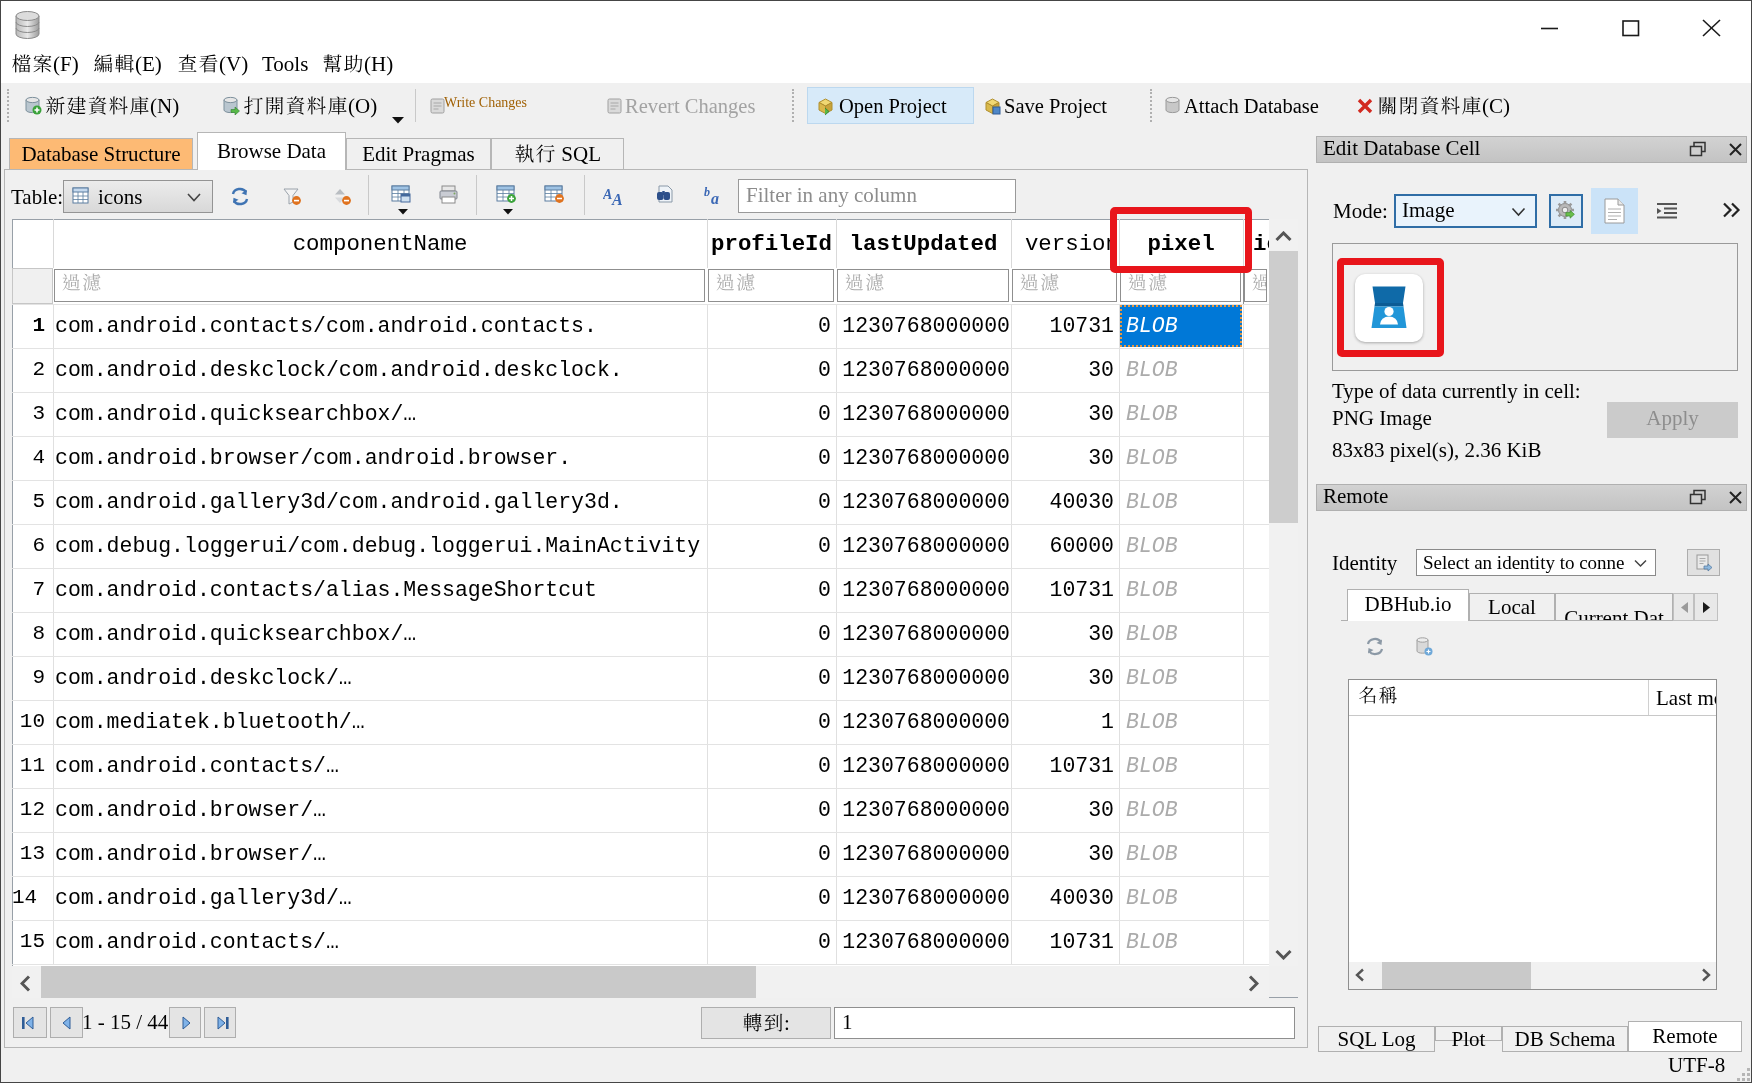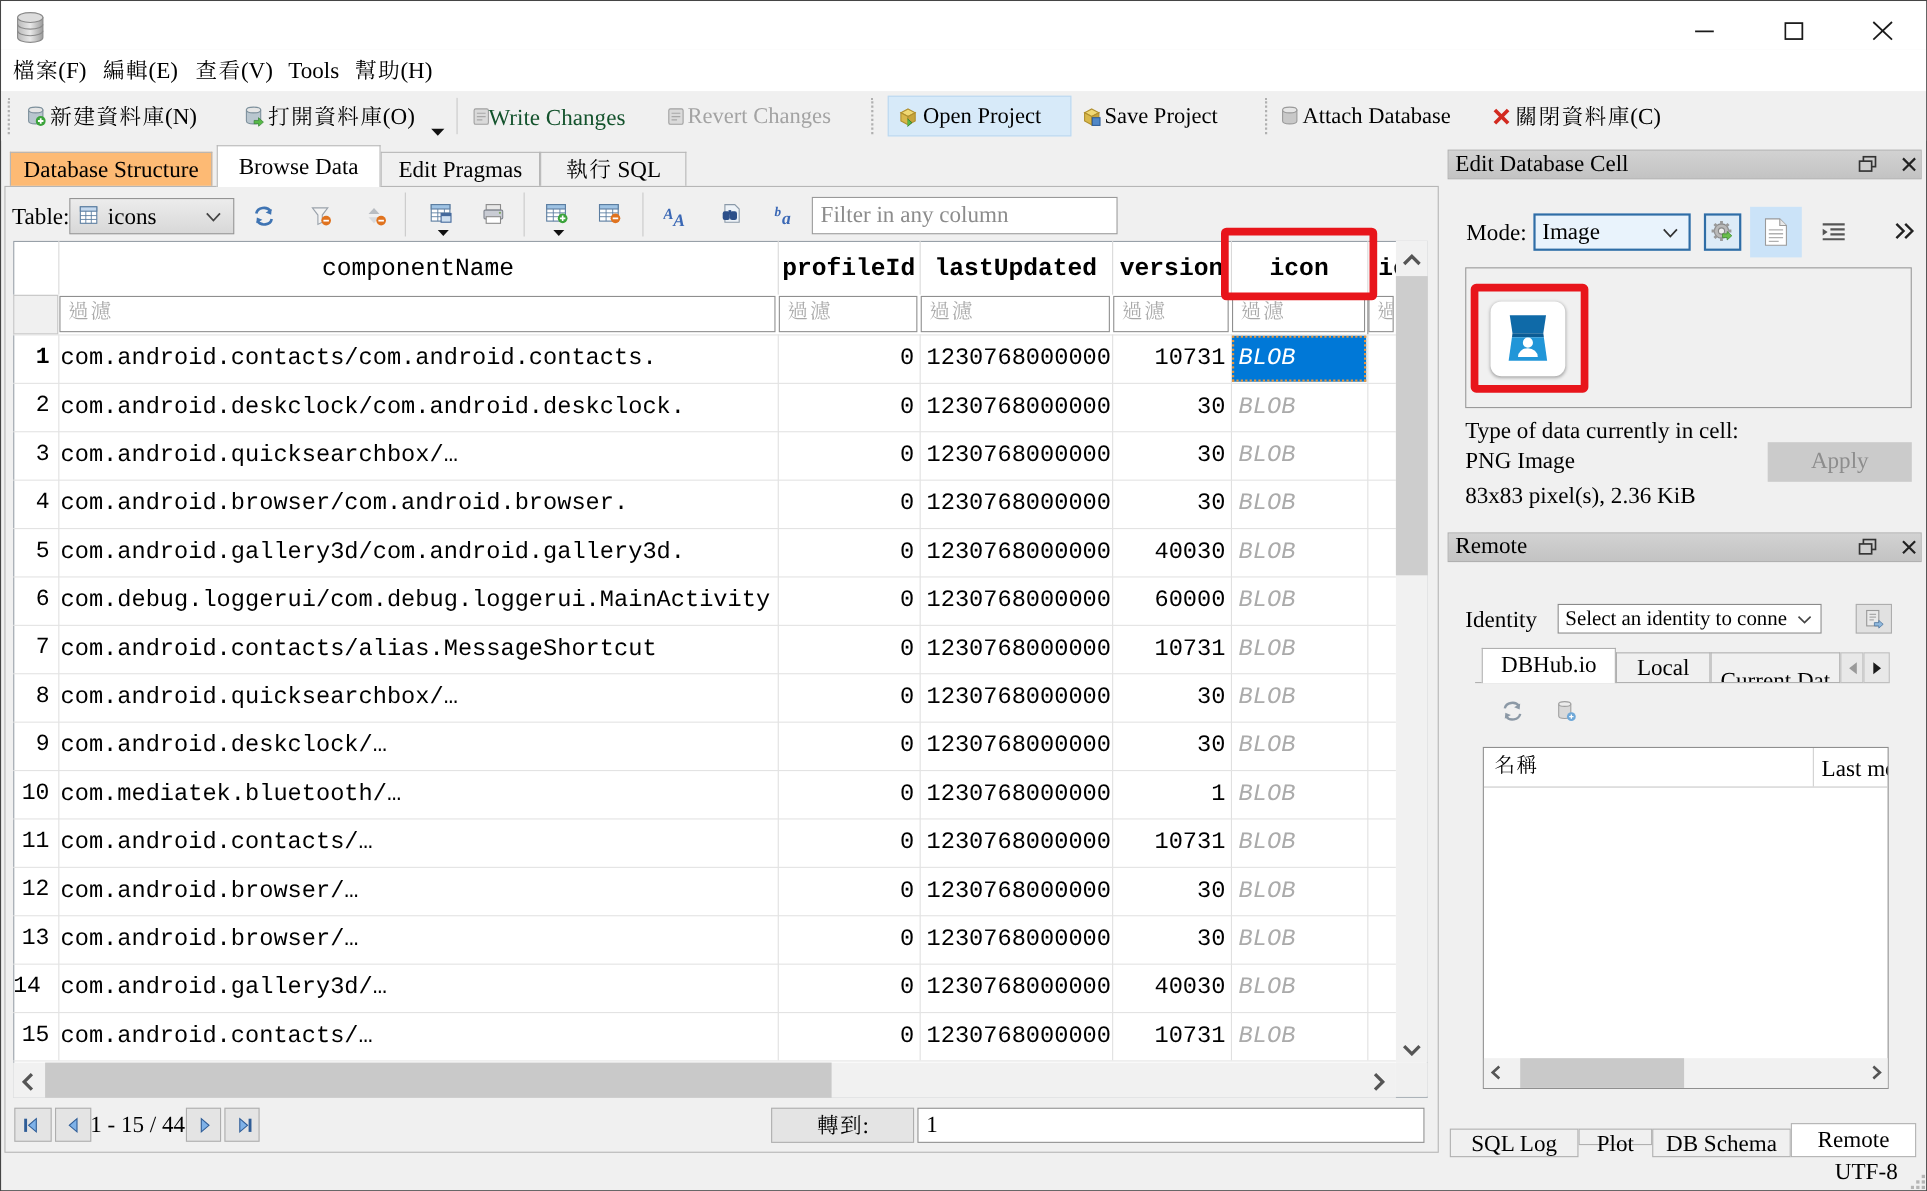--- a/index.html
+++ b/index.html
@@ -145,21 +145,21 @@
       </g>
     </svg>(O)</div>
 <svg class="abs" style="left:390px;top:115px" width="14" height="8">
     <path d="M1 1 L13 1 L7 7.5 Z" fill="#111"></path>
   </svg>
 <div class="abs" style="left:414px;top:88px;width:1px;height:33px;background:#c9c9c9"></div>
 <svg class="abs" style="left:428px;top:96px" width="18" height="18" viewBox="0 0 18 18">
     <rect x="2" y="2" width="13" height="14" rx="1.5" fill="#dadada" stroke="#a0a0a0"></rect>
     <path d="M4.5 6 h8 M4.5 9 h8 M4.5 12 h5" stroke="#a8a8a8"></path>
   </svg>
-<div class="abs" style="left:443px;top:94px;font-size:21px;color:#14532d">Write Changes</div>
+<div class="abs" style="left:443px;top:94px;font-size:14px;color:#a16207">Write Changes</div>
 <svg class="abs" style="left:605px;top:96px" width="18" height="18" viewBox="0 0 18 18">
     <rect x="2" y="2" width="13" height="14" rx="1.5" fill="#dadada" stroke="#a0a0a0"></rect>
     <path d="M4.5 6 h8 M4.5 9 h8 M4.5 12 h5" stroke="#a8a8a8"></path>
   </svg>
 <div class="abs" style="left:624px;top:94px;font-size:20.5px;color:#a3a3a3">Revert Changes</div>
 <div class="abs" style="left:791px;top:88px;width:2px;height:33px;border-left:2px dotted #b0b0b0"></div>
 <div class="abs" style="left:806px;top:86px;width:167px;height:37px;background:#d7eaf9;border:1px solid #bcd8ef"></div>
 <svg class="abs" style="left:815px;top:96px" width="19" height="19" viewBox="0 0 19 19">
     <path d="M9.5 2 L16 5.5 L9.5 9 L3 5.5 Z" fill="#f0d873" stroke="#b08f2f"></path>
     <path d="M3 5.5 L9.5 9 L9.5 16.5 L3 13 Z" fill="#d9b84a" stroke="#b08f2f"></path>
@@ -290,22 +290,22 @@
 <text x="1" y="10" font-family="Liberation Serif" font-style="italic" font-size="12" font-weight="bold" fill="#3b68b5">b</text>
 <text x="8" y="18" font-family="Liberation Serif" font-style="italic" font-size="16" font-weight="bold" fill="#3b68b5">a</text>
   </svg>
 <div class="abs" style="left:737px;top:178px;width:278px;height:34px;background:#fff;border:1px solid #999">
     <div style="font-size:21px;color:#8c8c8c;padding:3px 0 0 7px;white-space:nowrap;overflow:hidden">Filter in any column</div>
   </div>
 <div class="abs" style="left:11px;top:218px;width:1286px;height:779px;background:#fff;border:1px solid #98a0a8"></div>
 <div class="abs mono" style="left:52px;top:230px;width:654px;text-align:center;font-size:22.4px;font-weight:normal">componentName</div>
 <div class="abs mono" style="left:706px;top:230px;width:129px;text-align:center;font-size:22.4px;font-weight:bold">profileId</div>
 <div class="abs mono" style="left:835px;top:230px;width:175px;text-align:center;font-size:22.4px;font-weight:bold">lastUpdated</div>
-<div class="abs mono" style="left:1010px;top:230px;width:108px;text-align:center;font-size:22.4px;font-weight:bold">version</div>
-<div class="abs mono" style="left:1118px;top:230px;width:124px;text-align:center;font-size:22.4px;font-weight:bold">icon</div>
+<div class="abs mono" style="left:1010px;top:230px;width:108px;text-align:right;font-size:22.4px;font-weight:normal">version</div>
+<div class="abs mono" style="left:1118px;top:230px;width:124px;text-align:center;font-size:22.4px;font-weight:bold">pixel</div>
 <div class="abs mono" style="left:1252px;top:230px;width:34px;font-size:22.4px;font-weight:bold;overflow:hidden">ic</div>
 <div class="abs" style="left:52px;top:218px;width:1px;height:49px;background:#d9d9d9"></div>
 <div class="abs" style="left:706px;top:218px;width:1px;height:49px;background:#d9d9d9"></div>
 <div class="abs" style="left:835px;top:218px;width:1px;height:49px;background:#d9d9d9"></div>
 <div class="abs" style="left:1010px;top:218px;width:1px;height:49px;background:#d9d9d9"></div>
 <div class="abs" style="left:1118px;top:218px;width:1px;height:49px;background:#d9d9d9"></div>
 <div class="abs" style="left:1242px;top:218px;width:1px;height:49px;background:#d9d9d9"></div>
 <div class="abs" style="left:11px;top:267px;width:1257px;height:36px;background:#fff"></div>
 <div class="abs" style="left:11px;top:267px;width:41px;height:36px;background:#f0f0f0;border:1px solid #c6c6c6"></div>
 <div class="abs" style="left:53px;top:268px;width:651px;height:33px;background:#fff;border:1px solid #8f8f8f;overflow:hidden">

